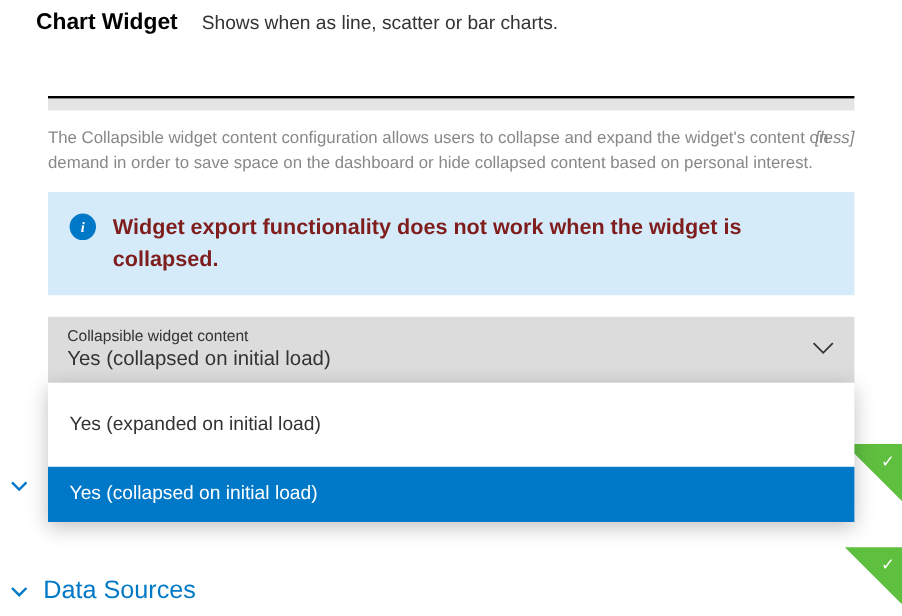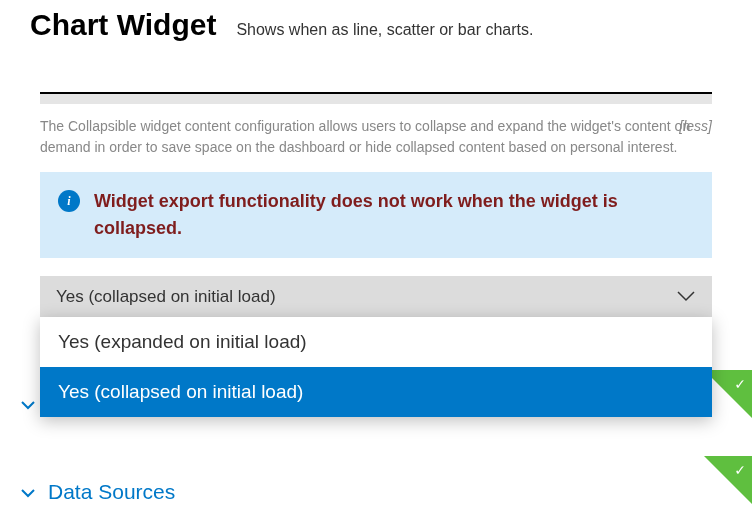--- a/index.html
+++ b/index.html
@@ -12,21 +12,21 @@
     position: relative;
     overflow: hidden;
   }
   .header {
     padding: 8px 30px 20px 30px;
     display: flex;
     align-items: baseline;
     gap: 20px;
   }
   .header h1 {
-    font-size: 30px;
+    font-size: 19px;
     font-weight: 700;
     color: #000;
   }
   .header .subtitle {
     font-size: 16px;
     color: #333;
   }
   .divider-bar {
     margin: 30px 40px 0 40px;
     height: 12px;
@@ -106,33 +106,34 @@
     position: absolute;
     left: 0;
     right: 0;
     top: 100%;
     background: #fff;
     box-shadow: 0 4px 16px rgba(0,0,0,0.25);
     z-index: 10;
   }
   .dropdown-option {
     padding: 14px 18px;
-    font-size: 19px;
+    font-size: 16px;
     color: #333;
     cursor: pointer;
+    margin-top: 12px;
   }
   .dropdown-option.selected {
     background: #0078c8;
     color: #fff;
   }
   .section-row {
     display: flex;
     align-items: center;
     gap: 12px;
-    padding: 2px 20px;
+    padding: 2px 8px;
   }
   .expand-chevron {
     color: #0078c8;
     font-size: 18px;
     transform: rotate(0deg);
   }
   .section-title {
     color: #0078c8;
     font-size: 21px;
   }
@@ -172,20 +173,21 @@
 </div>
 
 <div class="info-box">
   <div class="info-icon">i</div>
   <div class="info-text">Widget export functionality does not work when the widget is collapsed.</div>
 </div>
 
 <div class="select-wrap">
   <div class="select-box">
     <div>
+      <div class="select-label">Collapsible widget content</div>
       <div class="select-value">Yes (collapsed on initial load)</div>
     </div>
     <div class="chevron">
       <svg width="20" height="12" viewBox="0 0 20 12">
           <path d="M2 2 L10 10 L18 2" stroke="#333" stroke-width="1.5" fill="none"></path>
         </svg>
     </div>
   </div>
   <div class="dropdown">
     <div class="dropdown-option">Yes (expanded on initial load)</div>

